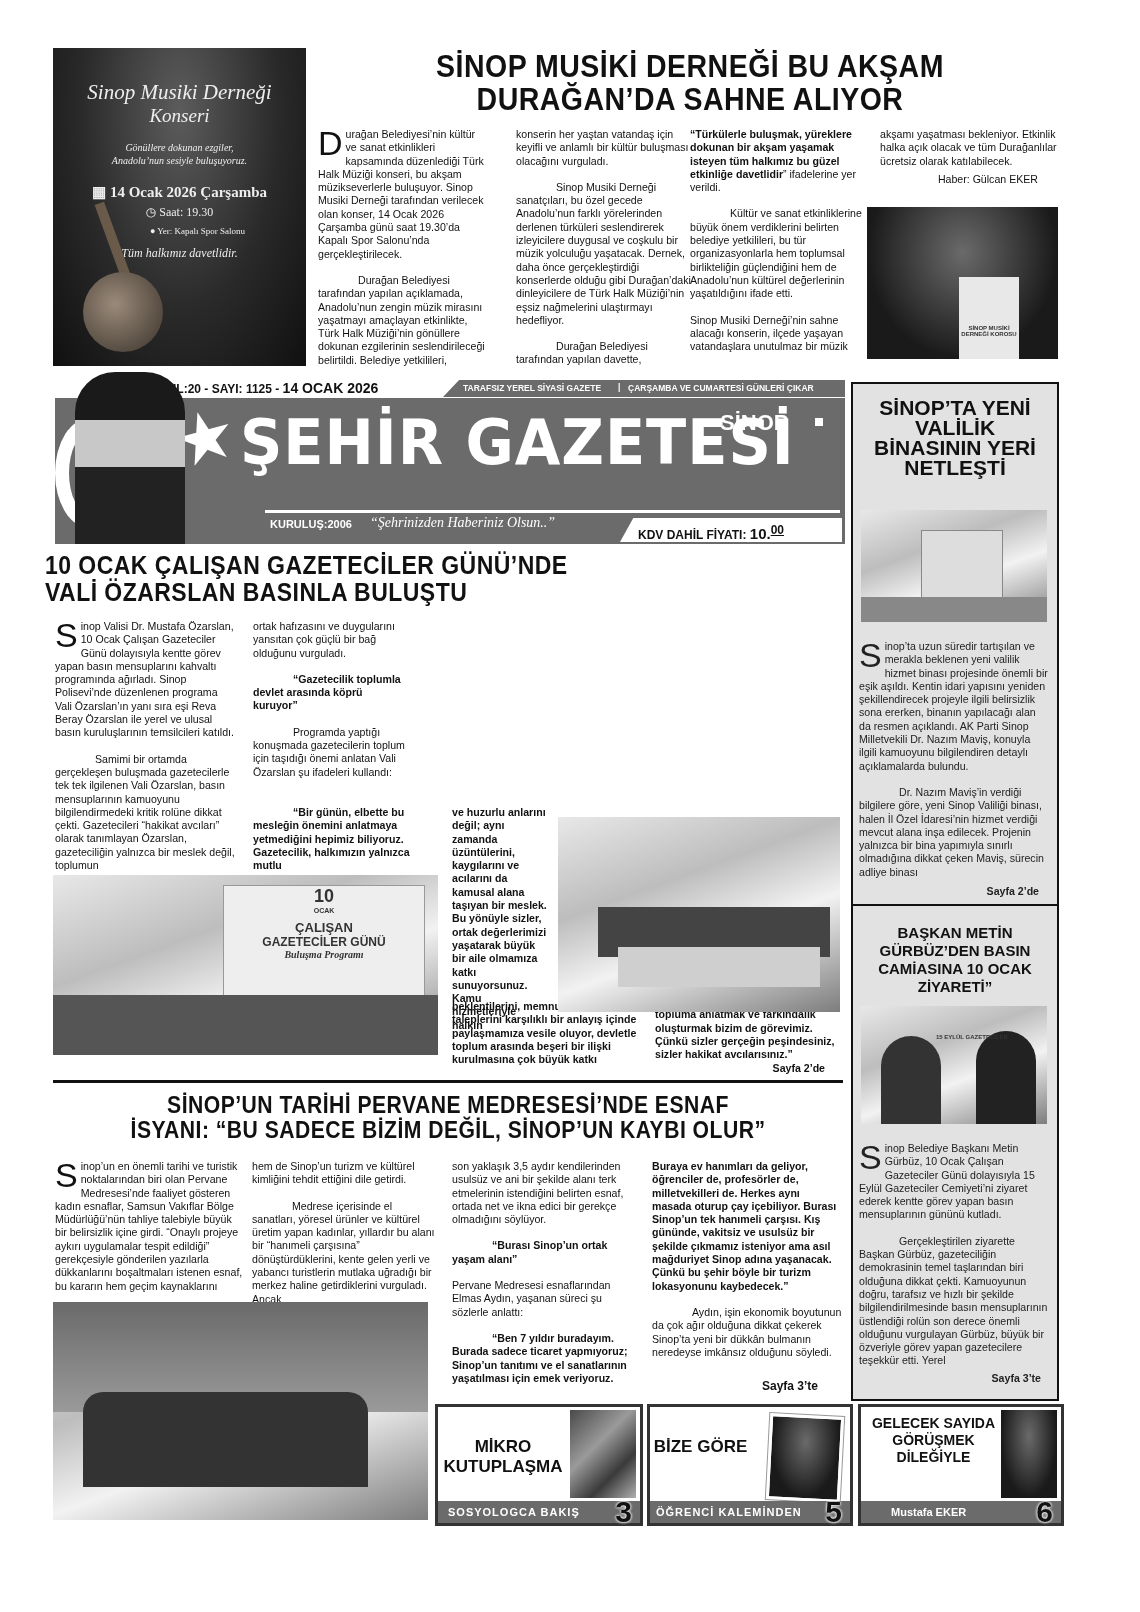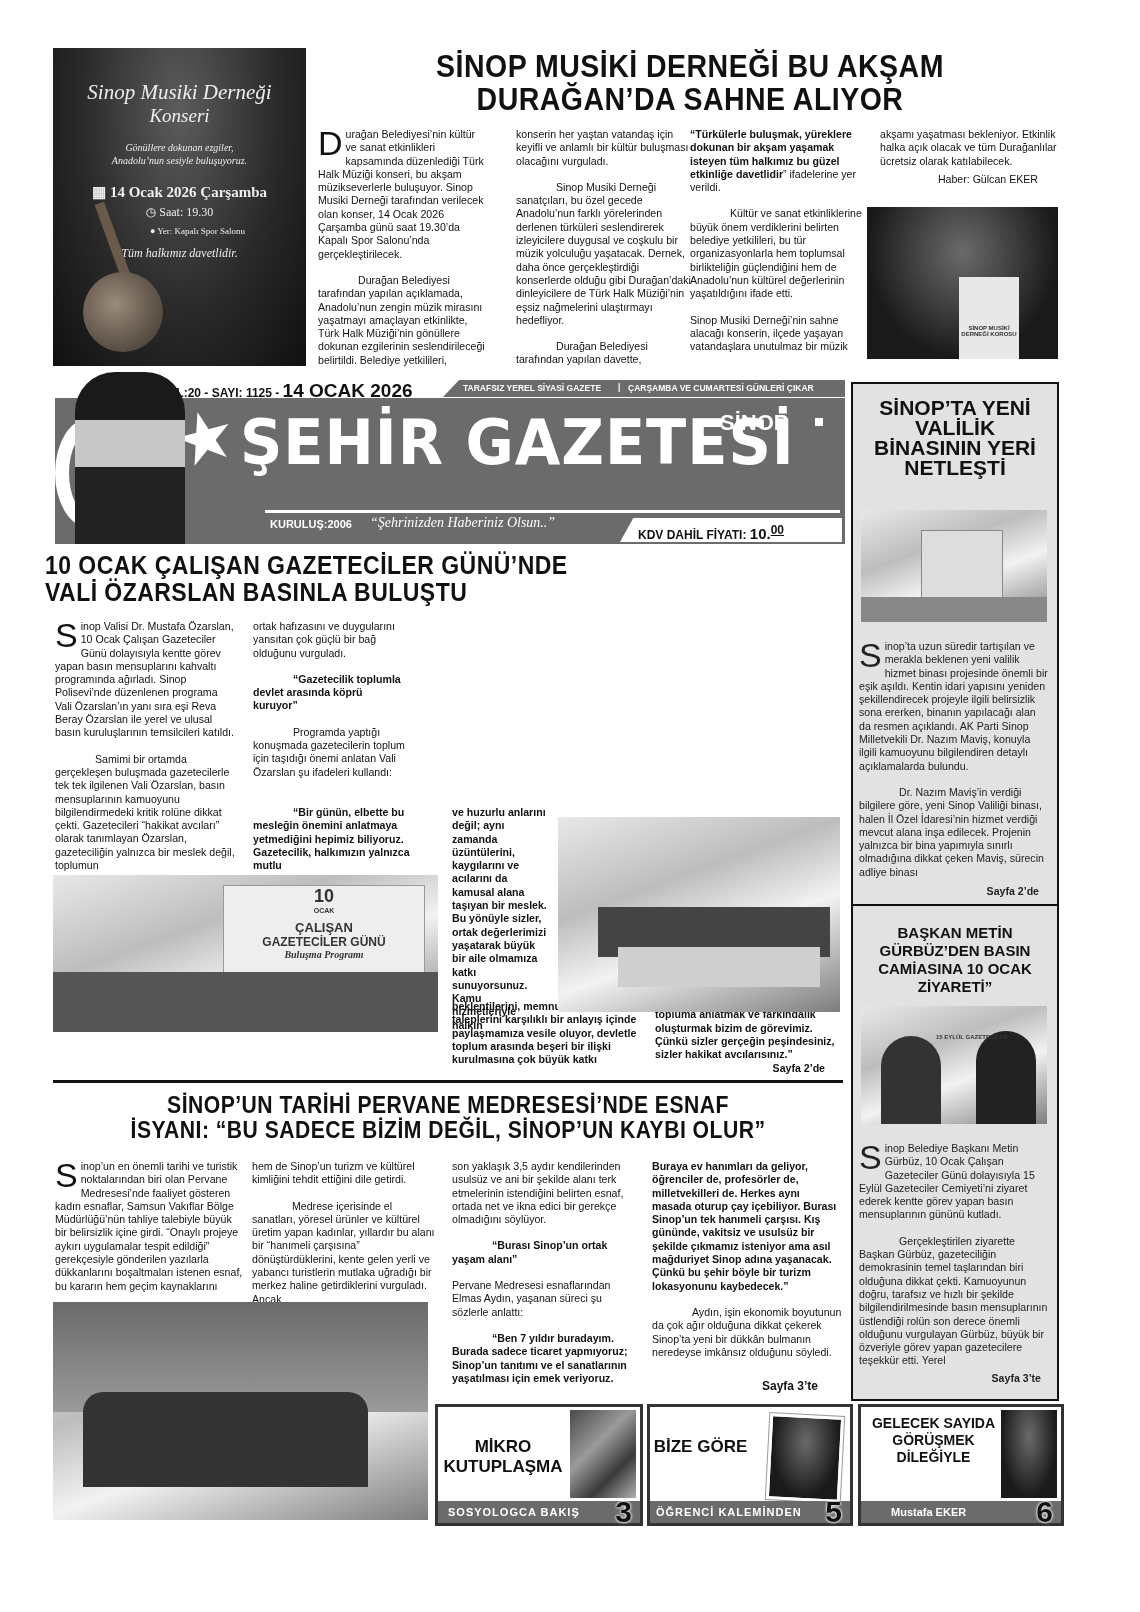--- a/index.html
+++ b/index.html
@@ -77,21 +77,21 @@
 <div class="col" style="left:880px;top:128px;width:180px;">
   <p style="margin-bottom:5px">akşamı yaşatması bekleniyor. Etkinlik halka açık olacak ve tüm Durağanlılar ücretsiz olarak katılabilecek.</p>
   <p class="right" style="margin-right:22px">Haber: Gülcan EKER</p>
 </div>
 <div class="photo dark" style="left:867px;top:207px;width:191px;height:152px;">
   <div style="position:absolute;left:92px;top:70px;width:60px;height:82px;background:#e8e8e8;font-size:6px;font-weight:bold;text-align:center;padding-top:48px;box-sizing:border-box;color:#333;">SİNOP MUSİKİ DERNEĞİ KOROSU</div>
 </div>
 
 <div class="abs" style="left:55px;top:378px;width:790px;height:168px;">
   <div class="abs" style="left:110px;top:2px;font-weight:bold;font-size:12px;">
-    <span>YIL:20 - SAYI: 1125 - </span><span style="font-size:19px">14 OCAK 2026</span>
+    <span>YIL:20 - SAYI: 1125 - </span><span style="font-size:14px">14 OCAK 2026</span>
   </div>
   <div class="abs mast" style="left:388px;top:2px;width:402px;height:17px;clip-path:polygon(4% 0,100% 0,100% 100%,0 100%);">
     <span class="ticker abs" style="left:20px;top:3px;">TARAFSIZ YEREL SİYASİ GAZETE</span>
     <span class="ticker abs" style="left:175px;top:2px;">|</span>
     <span class="ticker abs" style="left:185px;top:3px;">ÇARŞAMBA VE CUMARTESİ GÜNLERİ ÇIKAR</span>
   </div>
   <div class="abs mast" style="left:0;top:20px;width:790px;height:146px;"></div>
   <div class="abs" style="left:0px;top:40px;width:70px;height:110px;border:14px solid #fff;border-right-color:transparent;border-radius:50%;box-sizing:border-box;"></div>
   <div class="abs" style="left:118px;top:25px;color:#fff;font-size:70px;line-height:70px;transform:rotate(-15deg);">★</div>
   <div class="abs" style="left:20px;top:-6px;width:110px;height:172px;background:linear-gradient(180deg,#1a1a1a 0 28%,#c8c8c8 28% 55%,#222 55%);border-radius:40px 40px 0 0;"></div>
@@ -123,21 +123,21 @@
   <p>ortak hafızasını ve duygularını yansıtan çok güçlü bir bağ olduğunu vurguladı.</p>
   <p class="b ind">“Gazetecilik toplumla devlet arasında köprü kuruyor”</p>
   <p class="ind">Programda yaptığı konuşmada gazetecilerin toplum için taşıdığı önemi anlatan Vali Özarslan şu ifadeleri kullandı:</p>
 </div>
 <div class="col b" style="left:253px;top:806px;width:185px;text-indent:40px;">“Bir günün, elbette bu mesleğin önemini anlatmaya yetmediğini hepimiz biliyoruz. Gazetecilik, halkımızın yalnızca mutlu</div>
 <div class="col b" style="left:452px;top:806px;width:95px;">ve huzurlu anlarını değil; aynı zamanda üzüntülerini, kaygılarını ve acılarını da kamusal alana taşıyan bir meslek. Bu yönüyle sizler, ortak değerlerimizi yaşatarak büyük bir aile olmamıza katkı sunuyorsunuz. Kamu hizmetleriyle halkın</div>
 <div class="col b" style="left:452px;top:1000px;width:185px;">beklentilerini, memnuniyetini ya da taleplerini karşılıklı bir anlayış içinde paylaşmamıza vesile oluyor, devletle toplum arasında beşeri bir ilişki kurulmasına çok büyük katkı</div>
 <div class="col b" style="left:655px;top:995px;width:185px;">sağlıyorsunuz. Bu mesleğin değerini topluma anlatmak ve farkındalık oluşturmak bizim de görevimiz. Çünkü sizler gerçeğin peşindesiniz, sizler hakikat avcılarısınız.”</div>
 <div class="col b right" style="left:700px;top:1062px;width:125px;">Sayfa 2’de</div>
 
-<div class="photo light" style="left:53px;top:875px;width:385px;height:157px;">
+<div class="photo light" style="left:53px;top:875px;width:385px;height:180px;">
   <div style="position:absolute;left:170px;top:10px;width:200px;height:140px;background:#eee;border:1px solid #999;text-align:center;font-weight:bold;color:#333;">
     <div style="font-size:18px">10</div>
     <div style="font-size:7px">OCAK</div>
     <div style="font-size:13px;margin-top:6px">ÇALIŞAN</div>
     <div style="font-size:12px">GAZETECİLER GÜNÜ</div>
     <div style="font-size:10px;font-style:italic;font-family:'Liberation Serif',serif">Buluşma Programı</div>
   </div>
   <div style="position:absolute;left:0;right:0;bottom:0;height:60px;background:#555;"></div>
 </div>
 <div class="photo light" style="left:558px;top:817px;width:282px;height:195px;">

